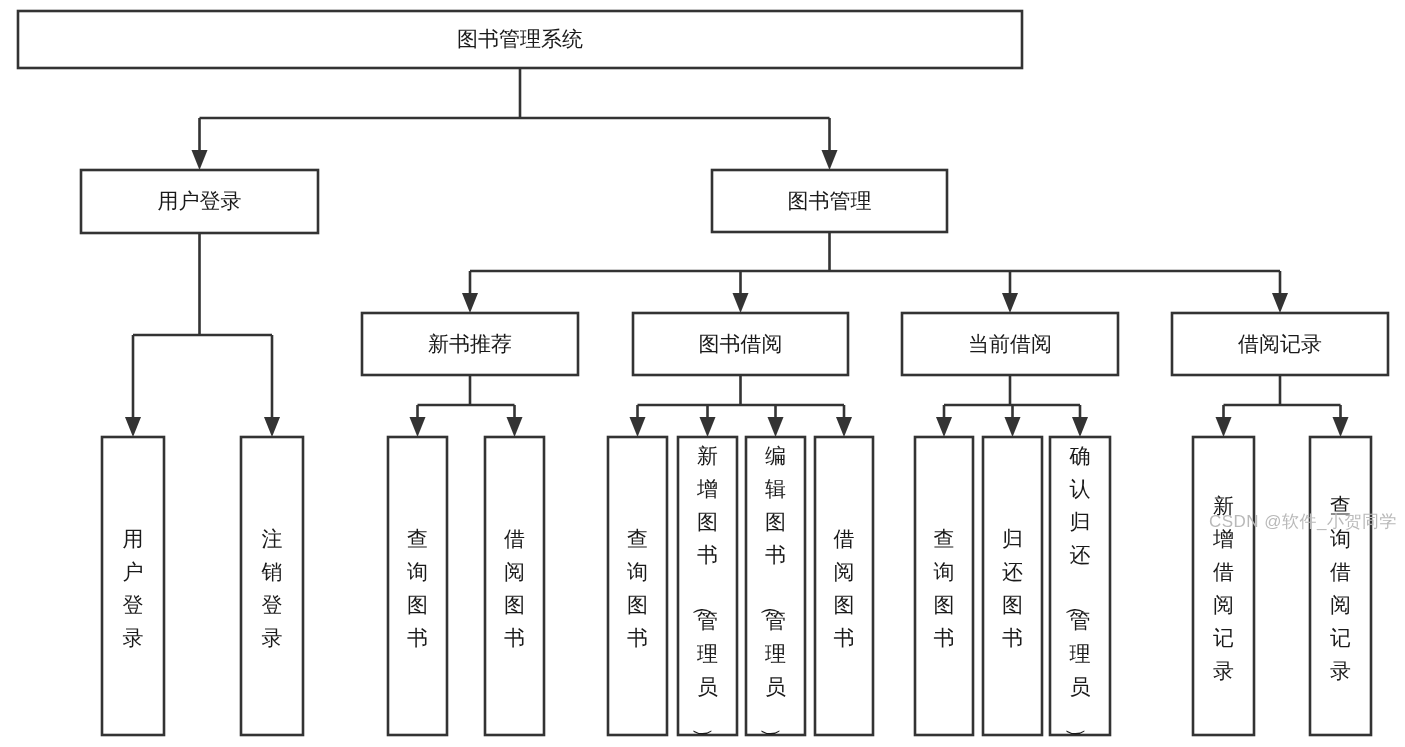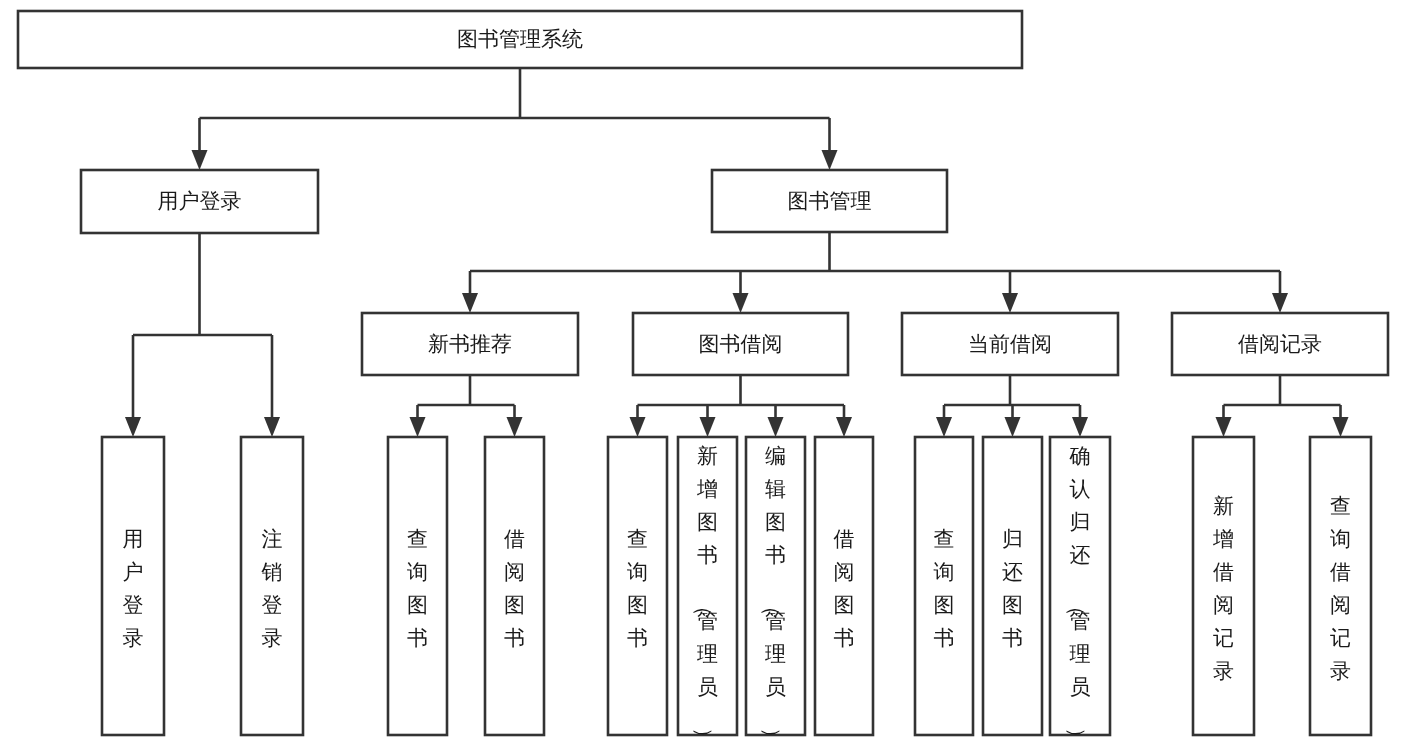--- a/index.html
+++ b/index.html
@@ -216,13 +216,14 @@
         <g>
           <rect class="node-box" x="1193" y="437" width="61" height="298"></rect>
           <text class="node-label-v" x="1223.5" y="512.74"><tspan x="1223.5" dy="0">新</tspan><tspan x="1223.5" dy="33">增</tspan><tspan x="1223.5" dy="33">借</tspan><tspan x="1223.5" dy="33">阅</tspan><tspan x="1223.5" dy="33">记</tspan><tspan x="1223.5" dy="33">录</tspan></text>
         </g>
         <g>
           <rect class="node-box" x="1310" y="437" width="61" height="298"></rect>
           <text class="node-label-v" x="1340.5" y="512.74"><tspan x="1340.5" dy="0">查</tspan><tspan x="1340.5" dy="33">询</tspan><tspan x="1340.5" dy="33">借</tspan><tspan x="1340.5" dy="33">阅</tspan><tspan x="1340.5" dy="33">记</tspan><tspan x="1340.5" dy="33">录</tspan></text>
         </g>
       </g>
   </svg>
+  <div class="watermark">CSDN @软件_小贺同学</div>
 </div>
 
 </body></html>

